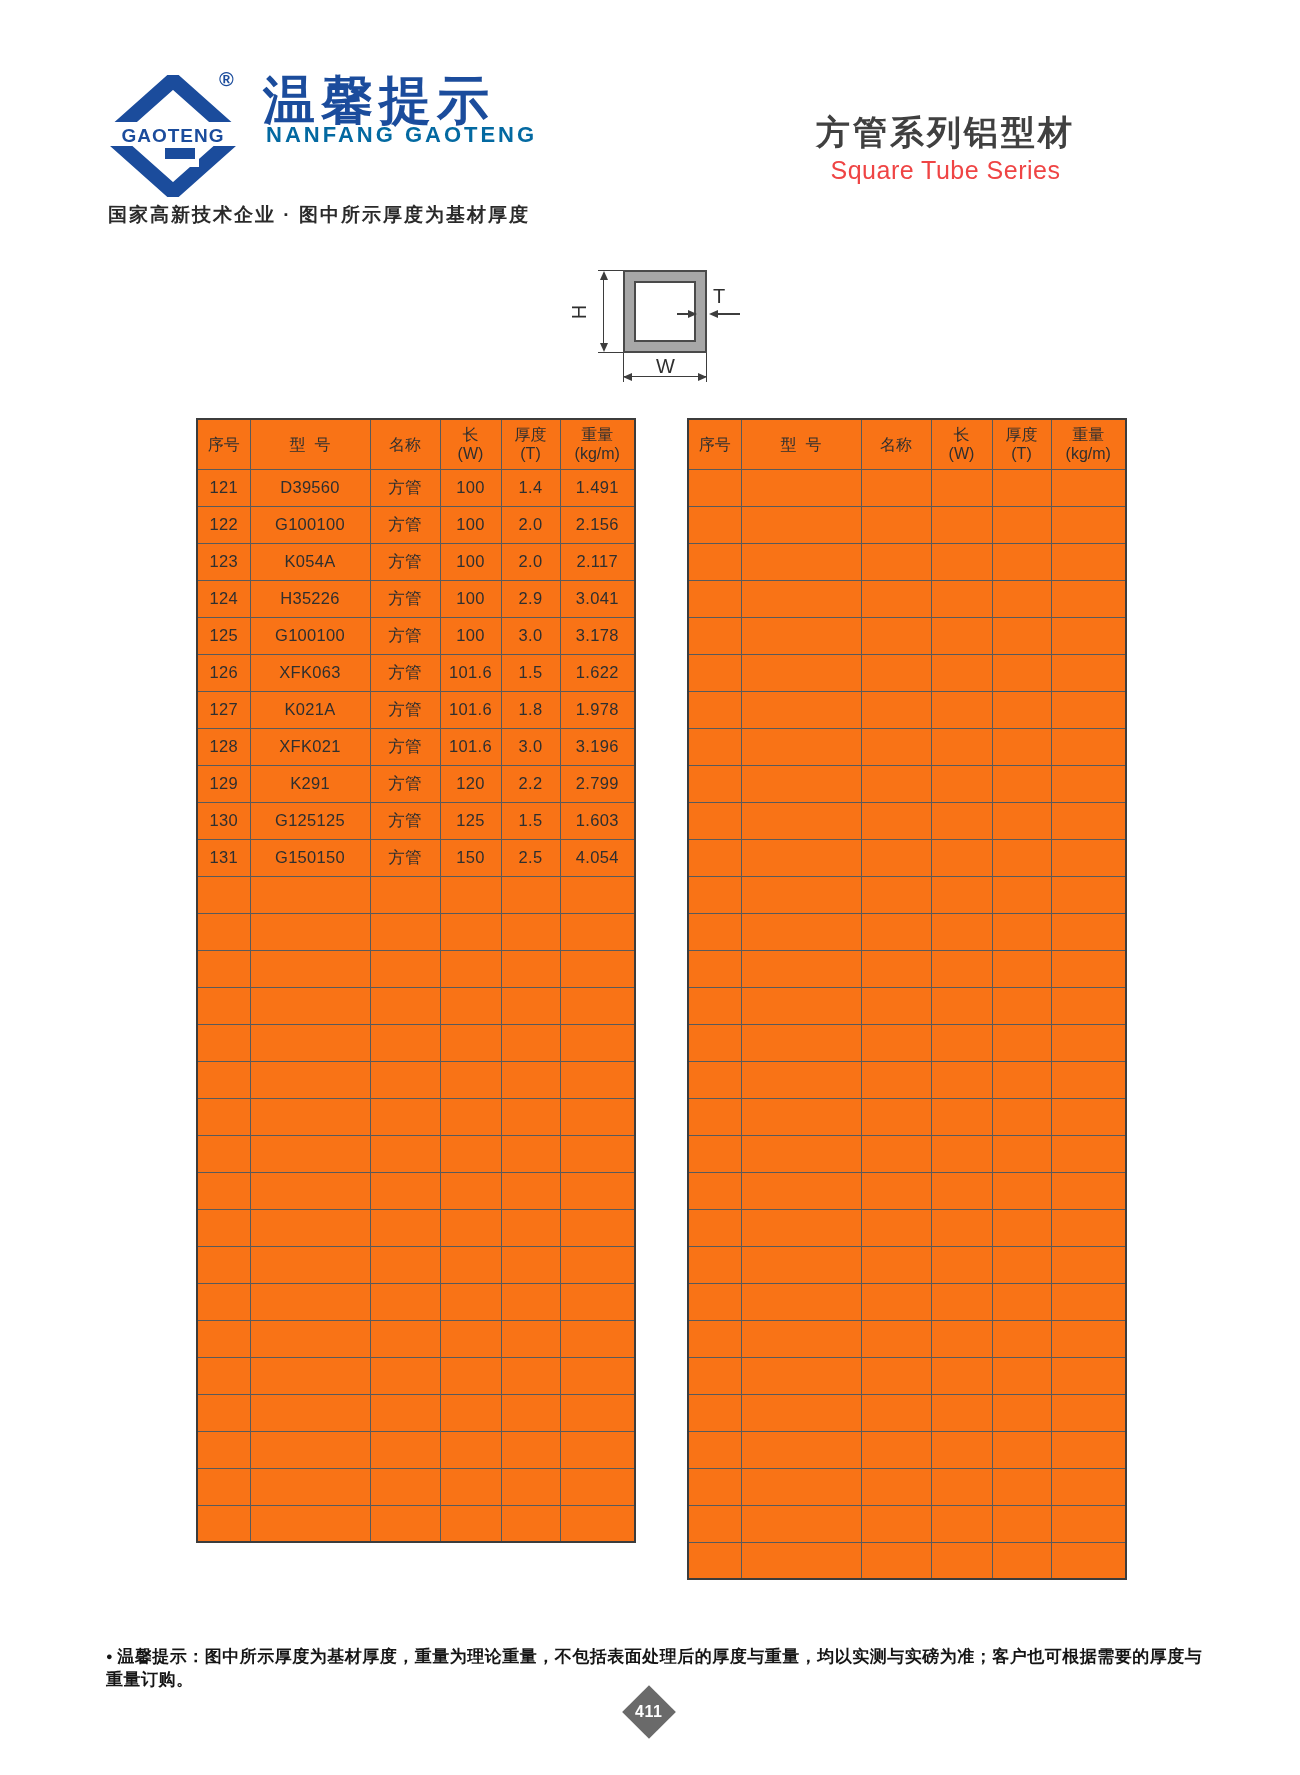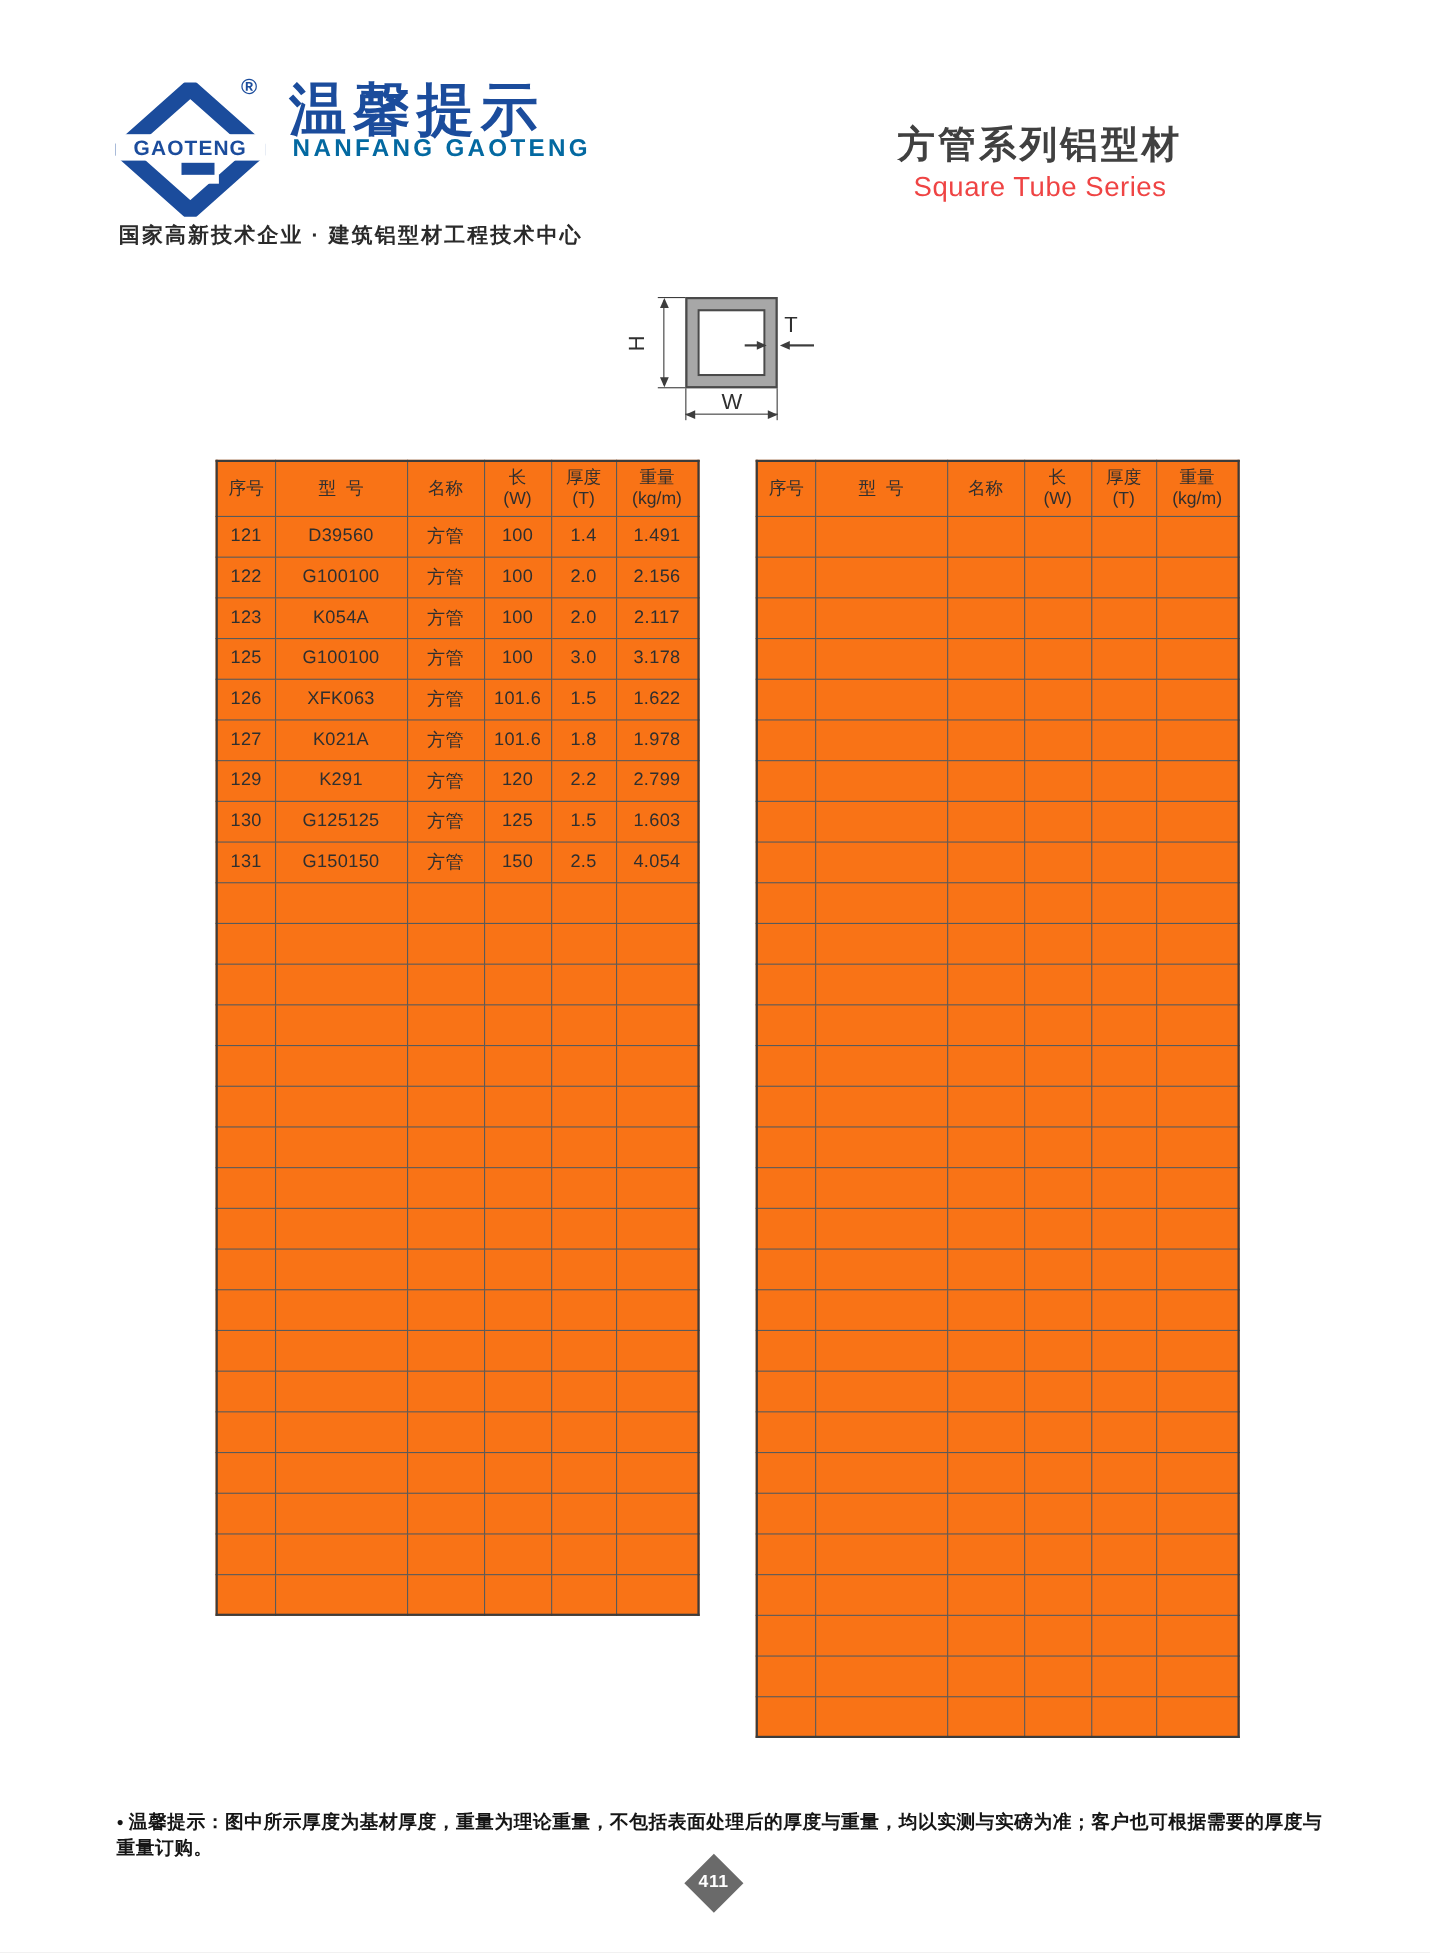--- a/index.html
+++ b/index.html
@@ -87,21 +87,21 @@
       <path d="M5,61 L68,5 L131,61 L68,117 Z" fill="none" stroke="#1b4c9c" stroke-width="15"></path>
       <rect x="0" y="47" width="136" height="24" fill="#ffffff"></rect>
       <rect x="60" y="73" width="30" height="11" fill="#1b4c9c"></rect>
       <rect x="62" y="84" width="32" height="8" fill="#ffffff"></rect>
     </svg>
     <div class="logo-text">GAOTENG</div>
   </div>
   <div class="reg-mark">®</div>
   <div class="company-cn">温馨提示</div>
   <div class="company-en">NANFANG GAOTENG</div>
-  <div class="tagline">国家高新技术企业 · 建筑铝型材工程技术中心</div>
+  <div class="tagline">国家高新技术企业 · 图中所示厚度为基材厚度</div>
 
   <div class="page-title">
     <div class="cn">方管系列铝型材</div>
     <div class="en">Square Tube Series</div>
   </div>
 
   <div class="diagram">
     <div class="tube-outer"></div>
     <div class="tube-inner"></div>
 
@@ -165,20 +165,28 @@
           </tr>
           <tr>
             <td>123</td>
             <td>K054A</td>
             <td>方管</td>
             <td>100</td>
             <td>2.0</td>
             <td>2.117</td>
           </tr>
           <tr>
+            <td>124</td>
+            <td>H35226</td>
+            <td>方管</td>
+            <td>100</td>
+            <td>2.9</td>
+            <td>3.041</td>
+          </tr>
+          <tr>
             <td>125</td>
             <td>G100100</td>
             <td>方管</td>
             <td>100</td>
             <td>3.0</td>
             <td>3.178</td>
           </tr>
           <tr>
             <td>126</td>
             <td>XFK063</td>
@@ -187,20 +195,28 @@
             <td>1.5</td>
             <td>1.622</td>
           </tr>
           <tr>
             <td>127</td>
             <td>K021A</td>
             <td>方管</td>
             <td>101.6</td>
             <td>1.8</td>
             <td>1.978</td>
+          </tr>
+          <tr>
+            <td>128</td>
+            <td>XFK021</td>
+            <td>方管</td>
+            <td>101.6</td>
+            <td>3.0</td>
+            <td>3.196</td>
           </tr>
           <tr>
             <td>129</td>
             <td>K291</td>
             <td>方管</td>
             <td>120</td>
             <td>2.2</td>
             <td>2.799</td>
           </tr>
           <tr>

